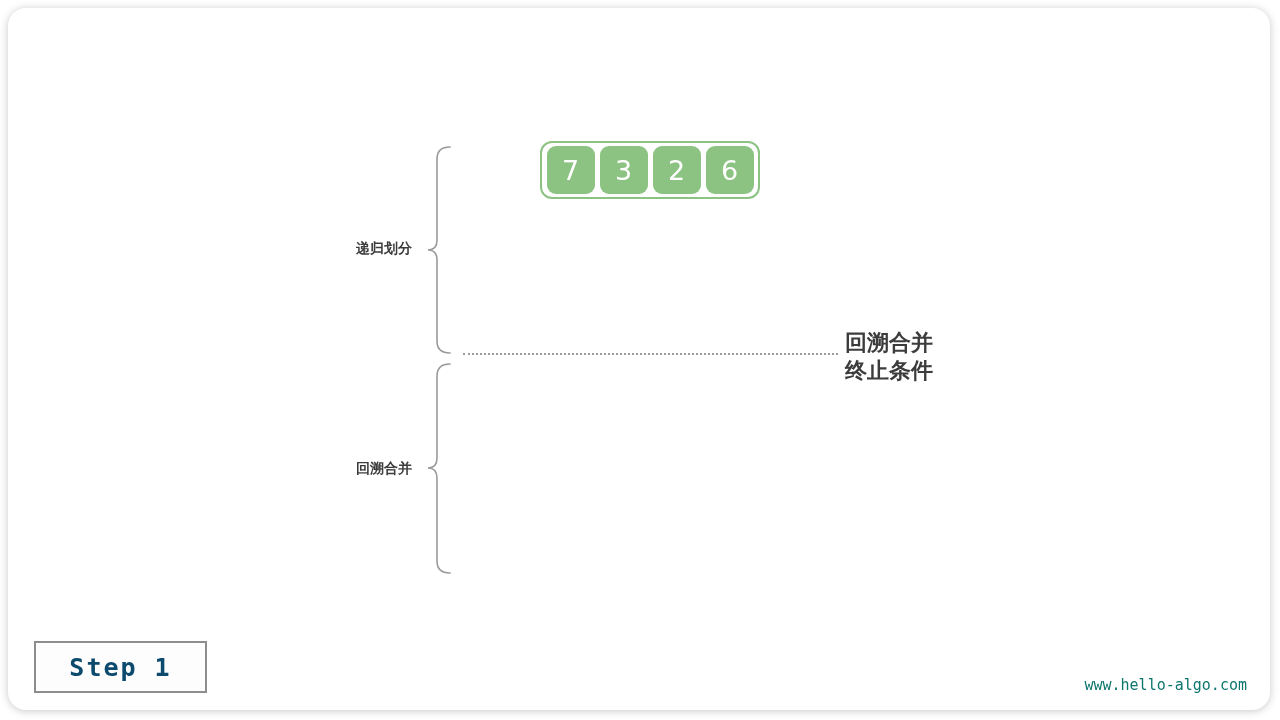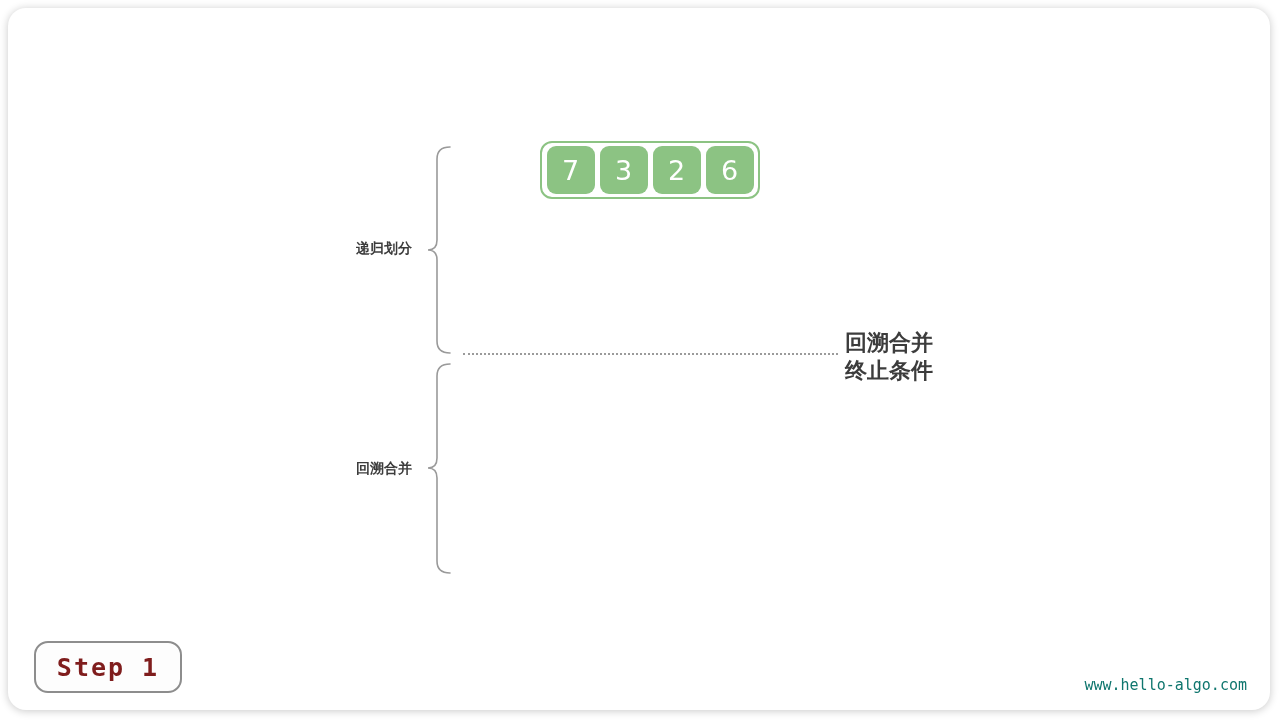--- a/index.html
+++ b/index.html
@@ -81,32 +81,32 @@
     font-size: 22px;
     font-weight: bold;
     color: #3c3c3c;
     line-height: 28px;
     white-space: nowrap;
   }
   
   .step-badge {
     position: absolute;
     left: 34px; top: 641px;
-    width: 148px; height: 52px;
+    width: 173px; height: 52px;
     background: #fdfdfd;
     border: 2px solid #8d8d8d;
-    border-radius: 14px;
+    border-radius: 0;
     display: flex;
     align-items: center;
     justify-content: center;
     font-family: "DejaVu Sans Mono", "Liberation Mono", monospace;
     font-weight: bold;
     font-size: 25px;
     letter-spacing: 2px;
-    color: #7f1d1d;
+    color: #0c4a6e;
   }
   
   .watermark {
     position: absolute;
     right: 33px; top: 676px;
     font-family: "DejaVu Sans Mono", "Liberation Mono", monospace;
     font-size: 15px;
     color: #0f766e;
   }
 </style>

